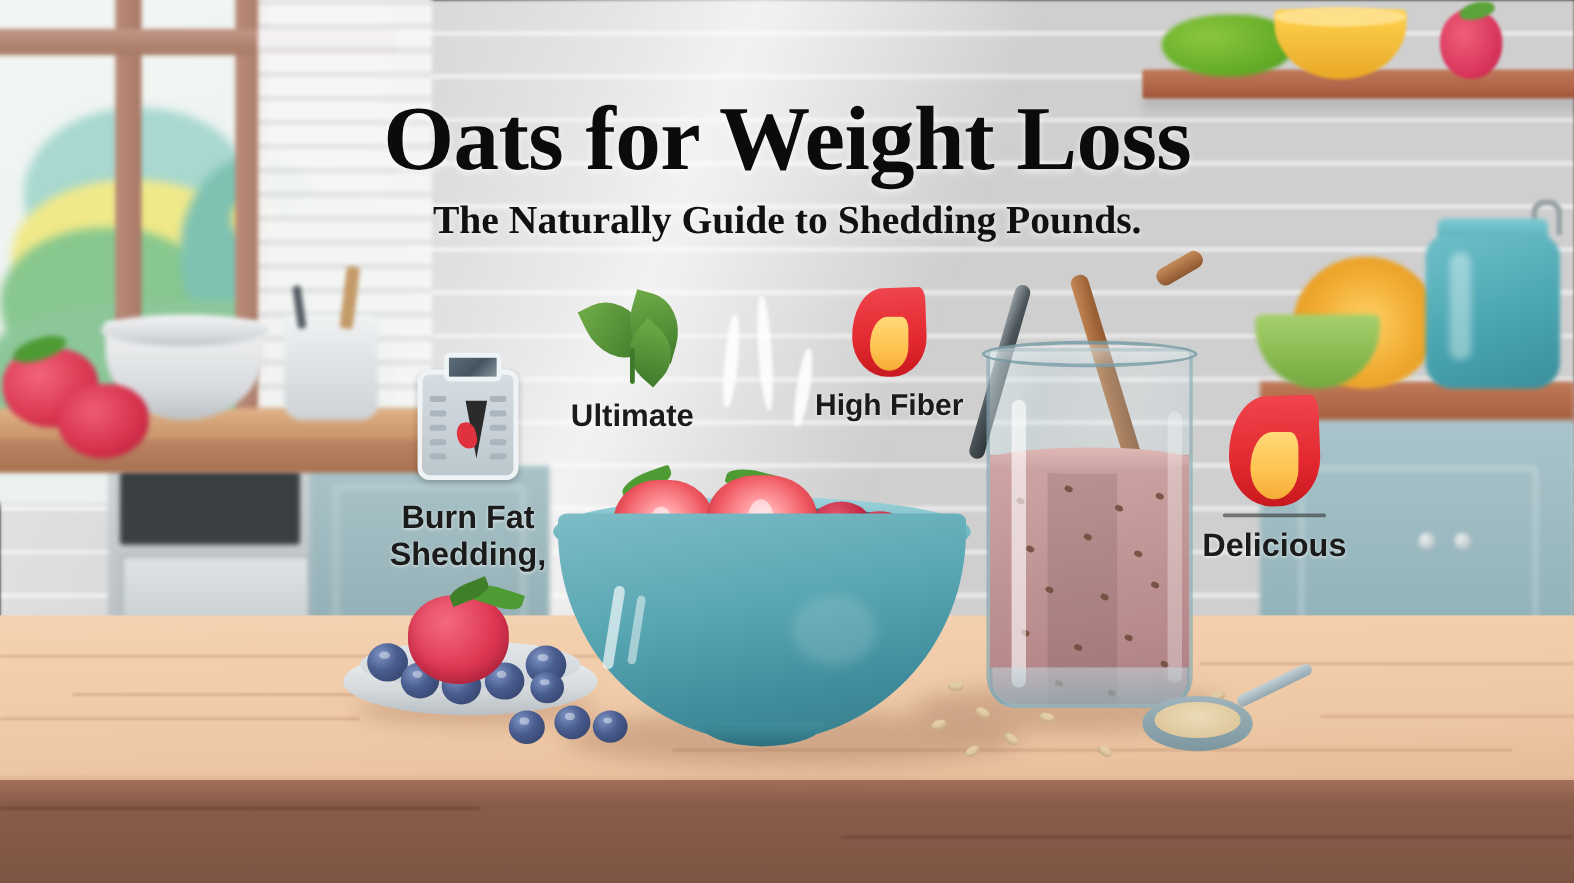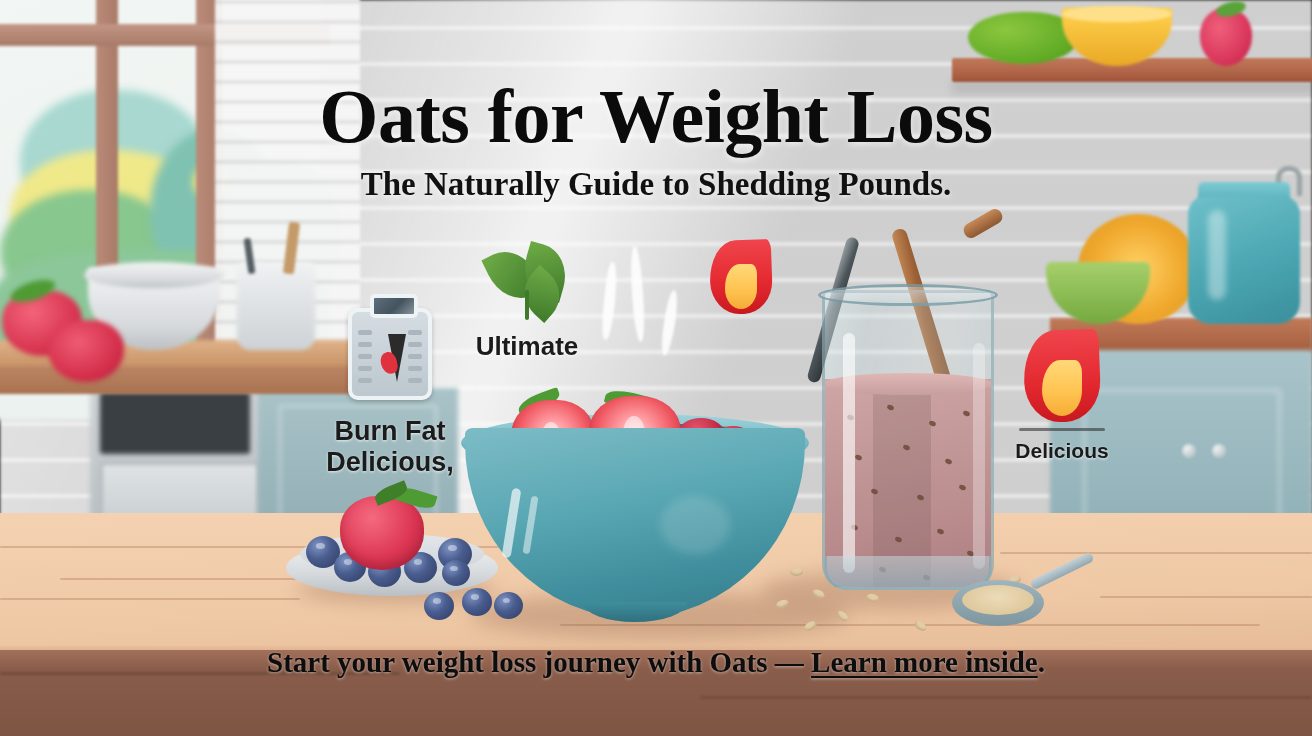--- a/index.html
+++ b/index.html
@@ -638,46 +638,44 @@
       <div class="scale-tick" style="left:6px;top:66px;"></div>
       <div class="scale-tick" style="left:56px;top:18px;"></div>
       <div class="scale-tick" style="left:56px;top:30px;"></div>
       <div class="scale-tick" style="left:56px;top:42px;"></div>
       <div class="scale-tick" style="left:56px;top:54px;"></div>
       <div class="scale-tick" style="left:56px;top:66px;"></div>
       <div class="scale-needle"></div>
       <div class="scale-needle-red"></div>
     </div>
     <div class="feature-label" style="font-size:27px;margin-top:16px;">Burn Fat</div>
-    <div class="feature-label" style="font-size:27px;">Delicious,</div>
+    <div class="feature-label" style="font-size:27px;">Shedding,</div>
   </div>
 
   <div class="feature" style="left:432px;top:244px;width:190px;">
     <div class="leaf-icon">
       <div class="leaf" style="left:12px;top:4px;width:44px;height:54px;transform:rotate(-26deg);"></div>
       <div class="leaf" style="left:44px;top:2px;width:44px;height:52px;transform:rotate(16deg);"></div>
       <div class="leaf" style="left:42px;top:30px;width:42px;height:40px;transform:rotate(42deg);"></div>
       <div class="leaf-stem"></div>
     </div>
     <div class="feature-label" style="font-size:26px;margin-top:12px;">Ultimate</div>
   </div>
 
   <div class="feature" style="left:646px;top:240px;width:190px;">
     <div class="flame-icon" style="width:62px;height:74px;">
       <div class="flame-outer"></div>
       <div class="flame-inner"></div>
     </div>
+    <div class="feature-label" style="font-size:25px;margin-top:10px;">High Fiber</div>
   </div>
 
   <div class="feature" style="left:968px;top:330px;width:188px;">
     <div class="flame-icon" style="width:76px;height:92px;">
       <div class="flame-outer"></div>
       <div class="flame-inner"></div>
     </div>
     <div class="divider-line"></div>
-    <div class="feature-label" style="font-size:21px;">Delicious</div>
+    <div class="feature-label" style="font-size:27px;">Delicious</div>
   </div>
 
-  <div class="cta">
-    <span>Start your weight loss journey with Oats — </span><u>Learn more inside</u><span>.</span>
-  </div>
 
 </div>
 
 </body></html>

